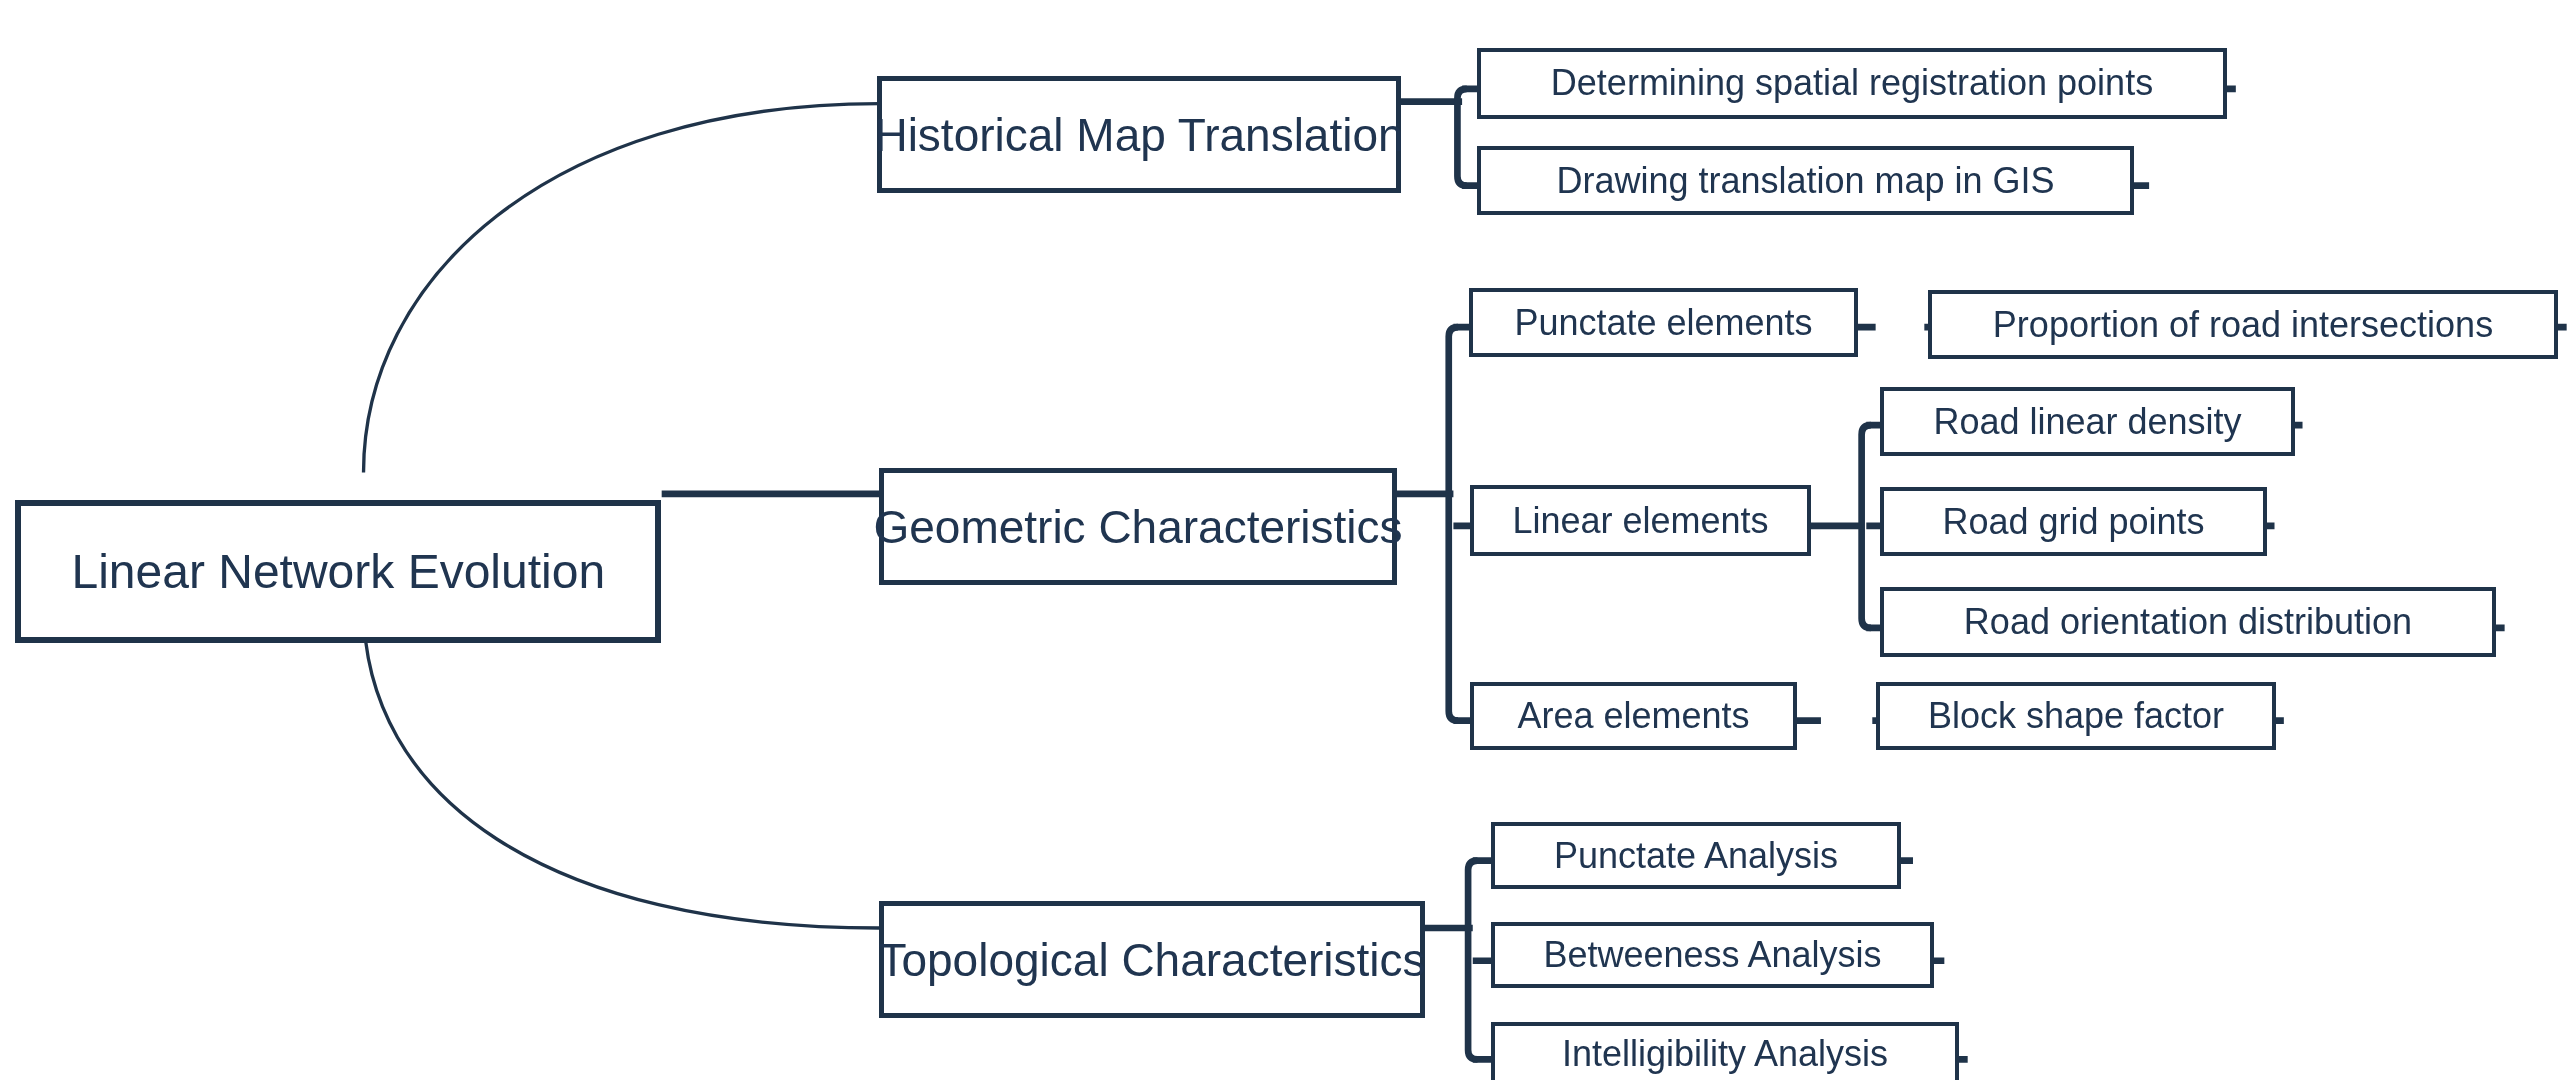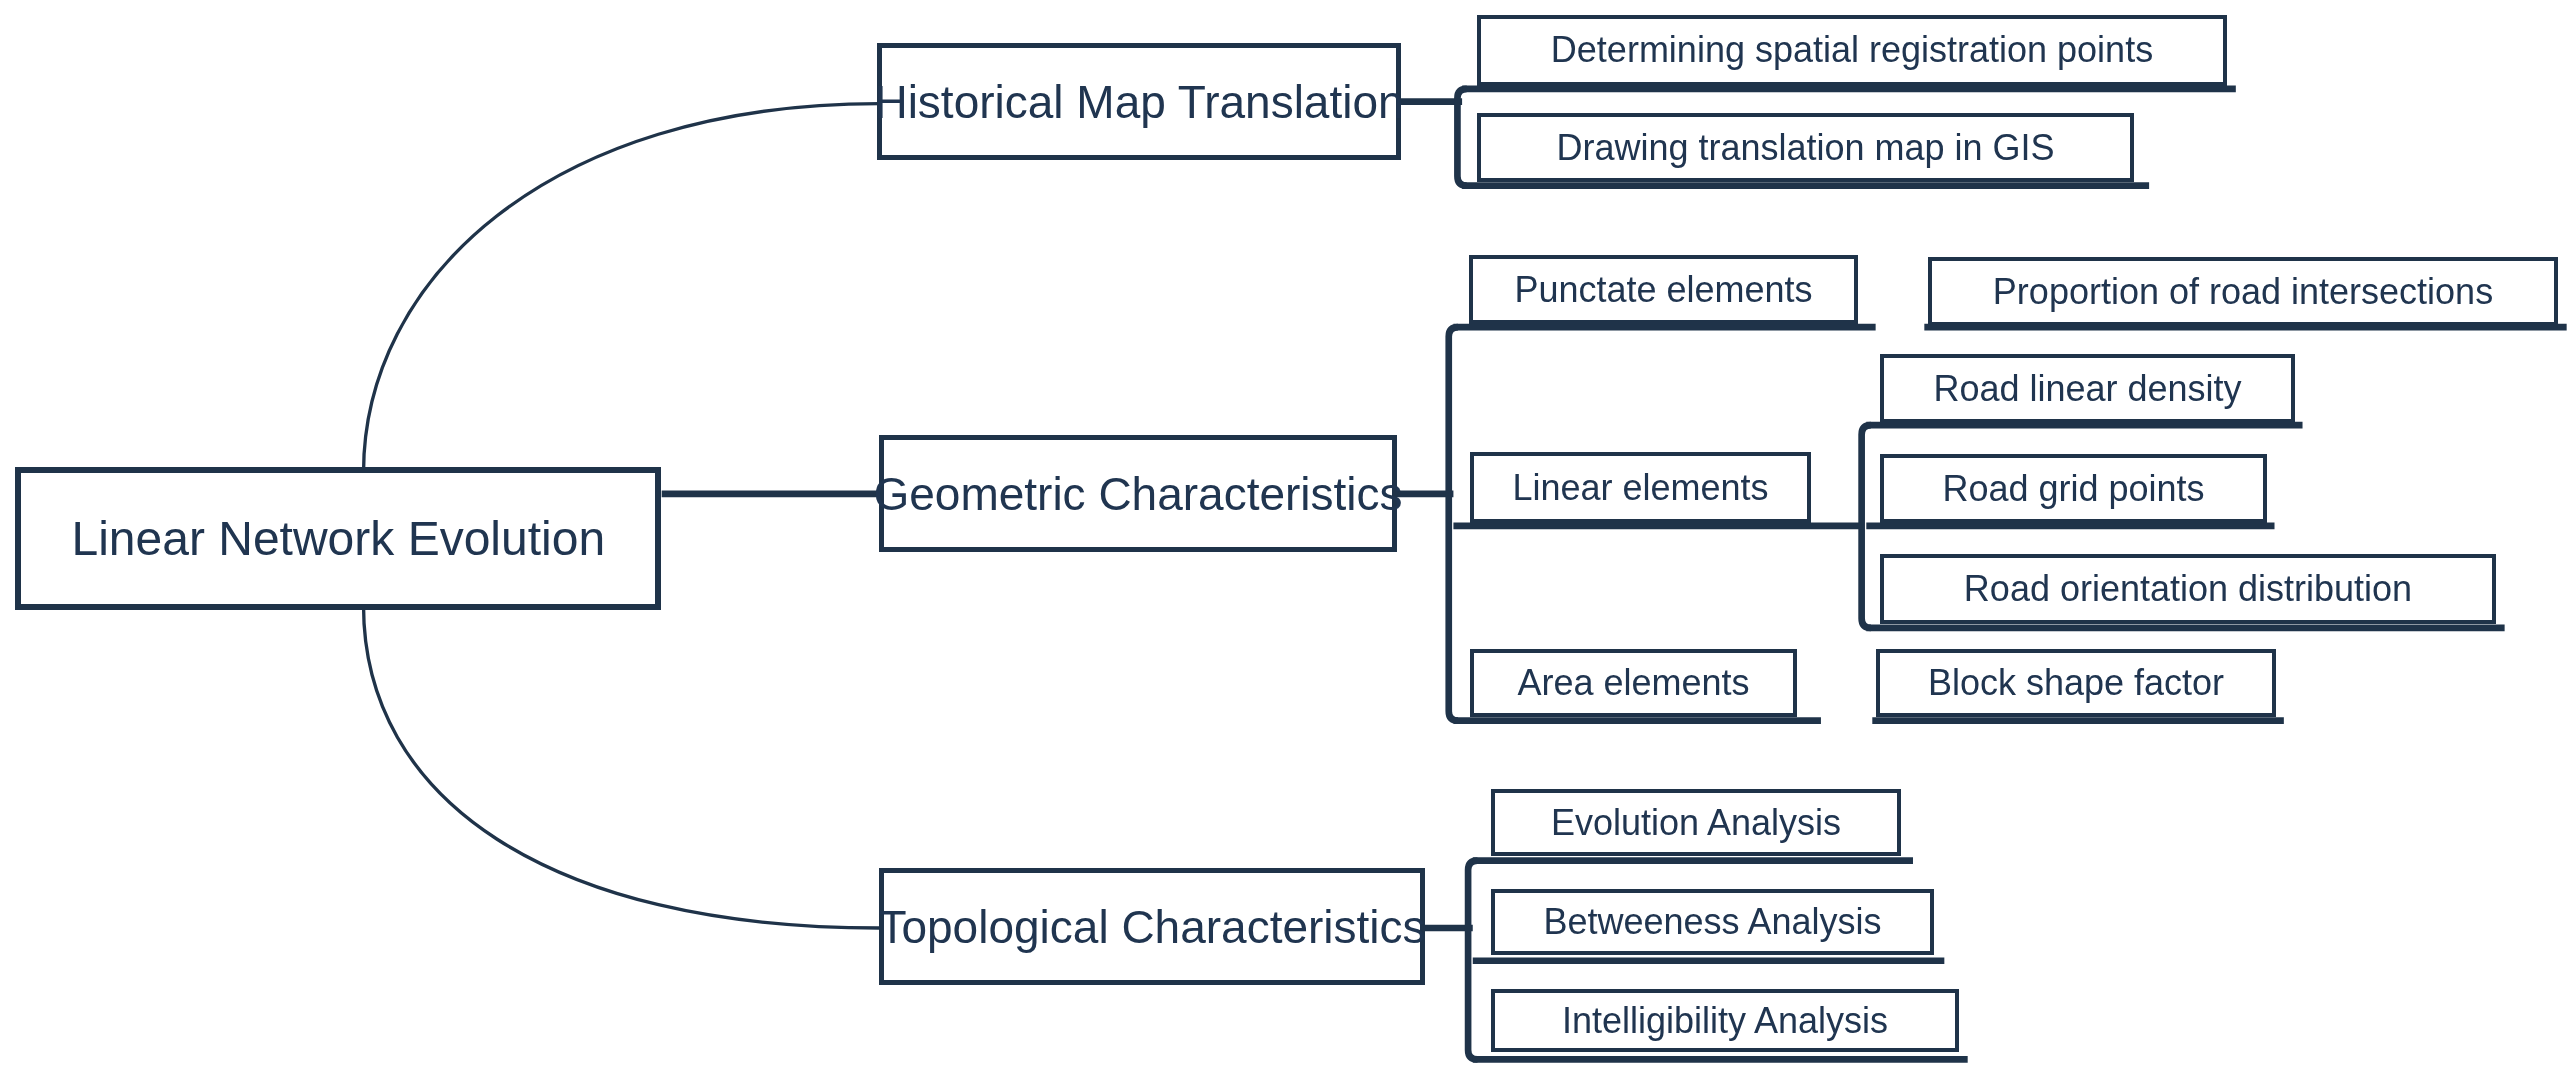--- a/index.html
+++ b/index.html
@@ -16,20 +16,21 @@
   #wires { position: absolute; left: 0; top: 0; width: 2576px; height: 1081px; }
   #wires path { stroke: var(--line); fill: none; }
   .node {
     position: absolute;
     background: var(--node-bg);
     border: 4.7px solid var(--line);
     color: var(--text);
     display: flex; align-items: center; justify-content: center;
     white-space: nowrap;
     line-height: 1;
+    margin-top: 33px;
   }
   .lvl-root { border-width: 6.7px; font-size: 48px; }
   .lvl-1    { border-width: 5.3px;  font-size: 46px; }
   .lvl-2    { border-width: 4.7px;  font-size: 36px; }
 </style>
 </head>
 <body>
 
 <div id="canvas">
 
@@ -74,18 +75,18 @@
 
   <div class="node lvl-2" style="left:1469px; top:255px; width:389px; height:69px;">Punctate elements</div>
   <div class="node lvl-2" style="left:1928px; top:257px; width:630px; height:69px;">Proportion of road intersections</div>
   <div class="node lvl-2" style="left:1470px; top:452px; width:341px; height:71px;">Linear elements</div>
   <div class="node lvl-2" style="left:1880px; top:354px; width:415px; height:69px;">Road linear density</div>
   <div class="node lvl-2" style="left:1880px; top:454px; width:387px; height:69px;">Road grid points</div>
   <div class="node lvl-2" style="left:1880px; top:554px; width:616px; height:70px;">Road orientation distribution</div>
   <div class="node lvl-2" style="left:1470px; top:649px; width:327px; height:68px;">Area elements</div>
   <div class="node lvl-2" style="left:1876px; top:649px; width:400px; height:68px;">Block shape factor</div>
 
-  <div class="node lvl-2" style="left:1491px; top:789px; width:410px; height:67px;">Evolution Analysis</div>
+  <div class="node lvl-2" style="left:1491px; top:789px; width:410px; height:67px;">Punctate Analysis</div>
   <div class="node lvl-2" style="left:1491px; top:889px; width:443px; height:66px;">Betweeness Analysis</div>
   <div class="node lvl-2" style="left:1491px; top:989px; width:468px; height:63px;">Intelligibility Analysis</div>
 
 </div>
 
 
 </body></html>

